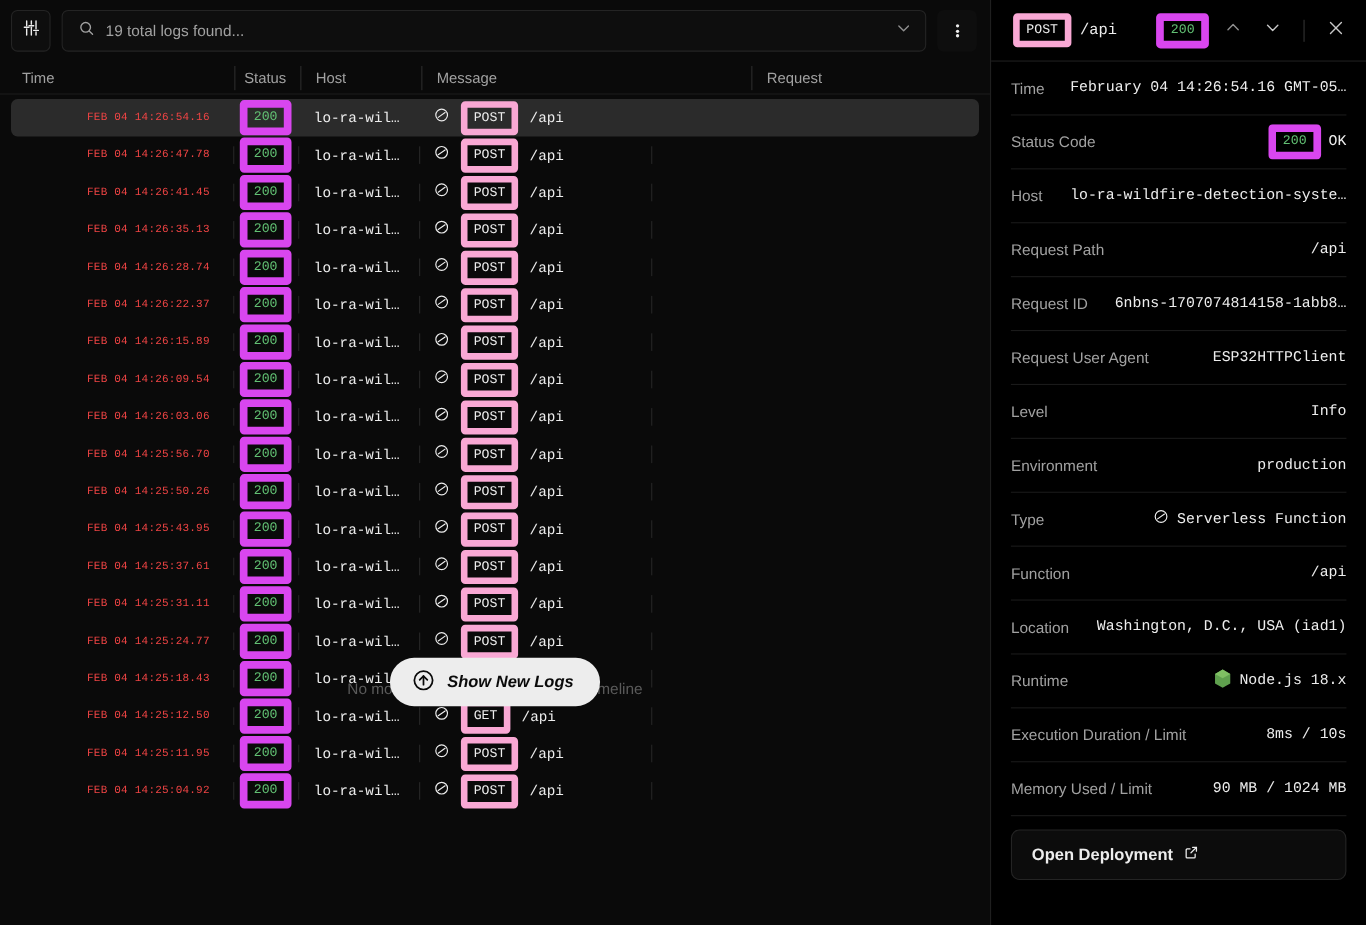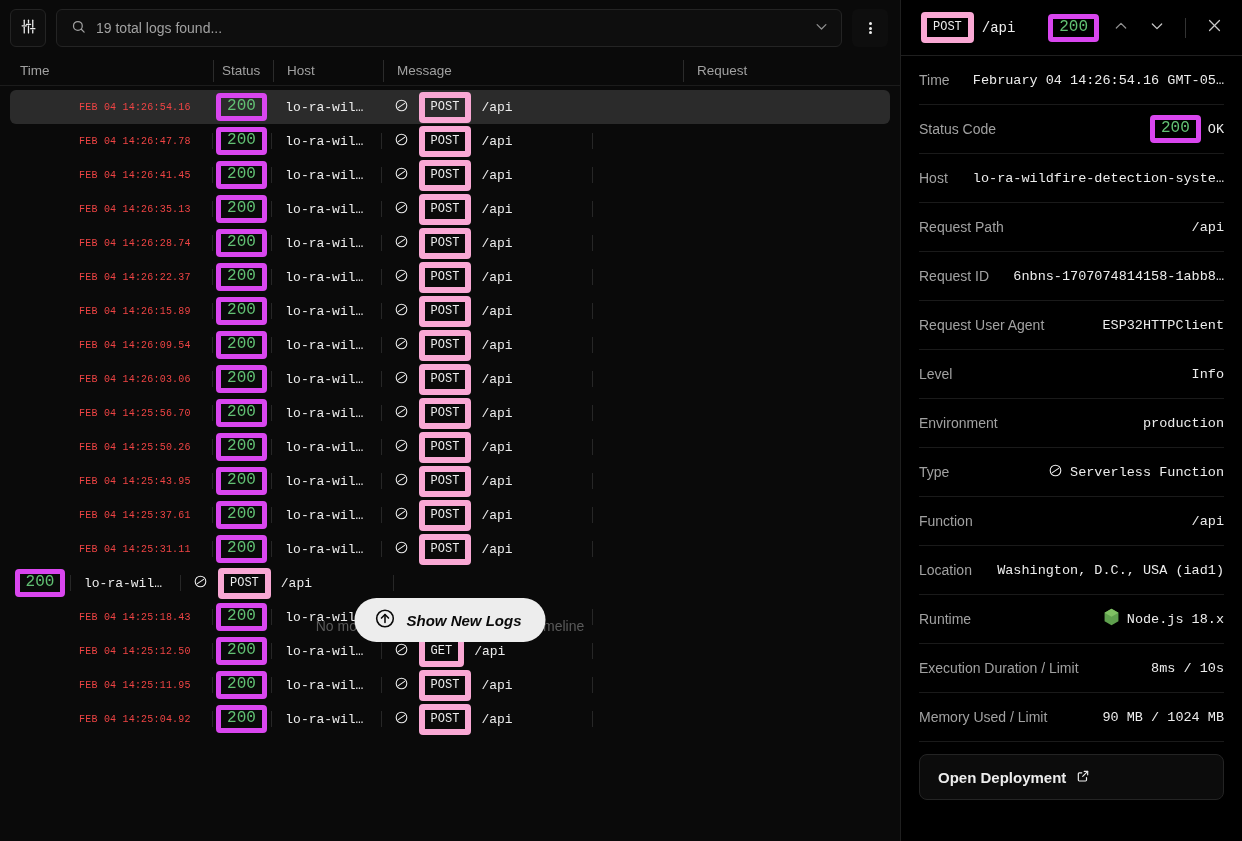--- a/index.html
+++ b/index.html
@@ -72,23 +72,23 @@
     width: 1px; background: #272727;
   }
   .log-row.selected .cell + .cell::before { background: transparent; }
   .r-time {
     width: 203px; justify-content: flex-end; padding-right: 21px;
     font-family: "Liberation Mono", monospace; font-size: 10px; color: #ef4444;
     letter-spacing: 0.2px;
   }
   .r-status { width: 60px; justify-content: center; }
   .badge-200 {
-    border: 5px solid #d946ef; border-radius: 4px;
+    border: 7px solid #d946ef; border-radius: 4px;
     color: #62c073; font-family: "Liberation Mono", monospace;
-    font-size: 16px; padding: 1px 6px 2px 6px; line-height: 15px;
+    font-size: 12px; padding: 1px 6px 2px 6px; line-height: 15px;
   }
   .r-host {
     width: 110px; padding-left: 14px;
     font-family: "Liberation Mono", monospace; font-size: 13px; color: #ededed;
     white-space: nowrap; overflow: hidden;
   }
   .r-request { width: 213px; padding-left: 13px; gap: 10px; }
   .method-chip {
     border: 6px solid #f9a8d4; border-radius: 4px;
     font-family: "Liberation Mono", monospace; font-size: 12px; color: #ededed;
@@ -429,20 +429,21 @@
             <span><svg width="15" height="15" viewBox="0 0 24 24" fill="none" stroke="#ededed" stroke-width="1.7">
                 <circle cx="12" cy="12" r="8.5"></circle>
                 <line x1="7" y1="15.5" x2="17" y2="8.5" stroke-linecap="round"></line>
               </svg></span>
             <span class="method-chip">POST</span>
             <span class="req-path">/api</span>
           </div>
           <div class="cell r-message"></div>
         </div>
         <div class="log-row">
+          <div class="cell r-time">FEB 04 14:25:24.77</div>
           <div class="cell r-status">
             <span class="badge-200">200</span>
           </div>
           <div class="cell r-host">lo-ra-wil…</div>
           <div class="cell r-request">
             <span><svg width="15" height="15" viewBox="0 0 24 24" fill="none" stroke="#ededed" stroke-width="1.7">
                 <circle cx="12" cy="12" r="8.5"></circle>
                 <line x1="7" y1="15.5" x2="17" y2="8.5" stroke-linecap="round"></line>
               </svg></span>
             <span class="method-chip">POST</span>

